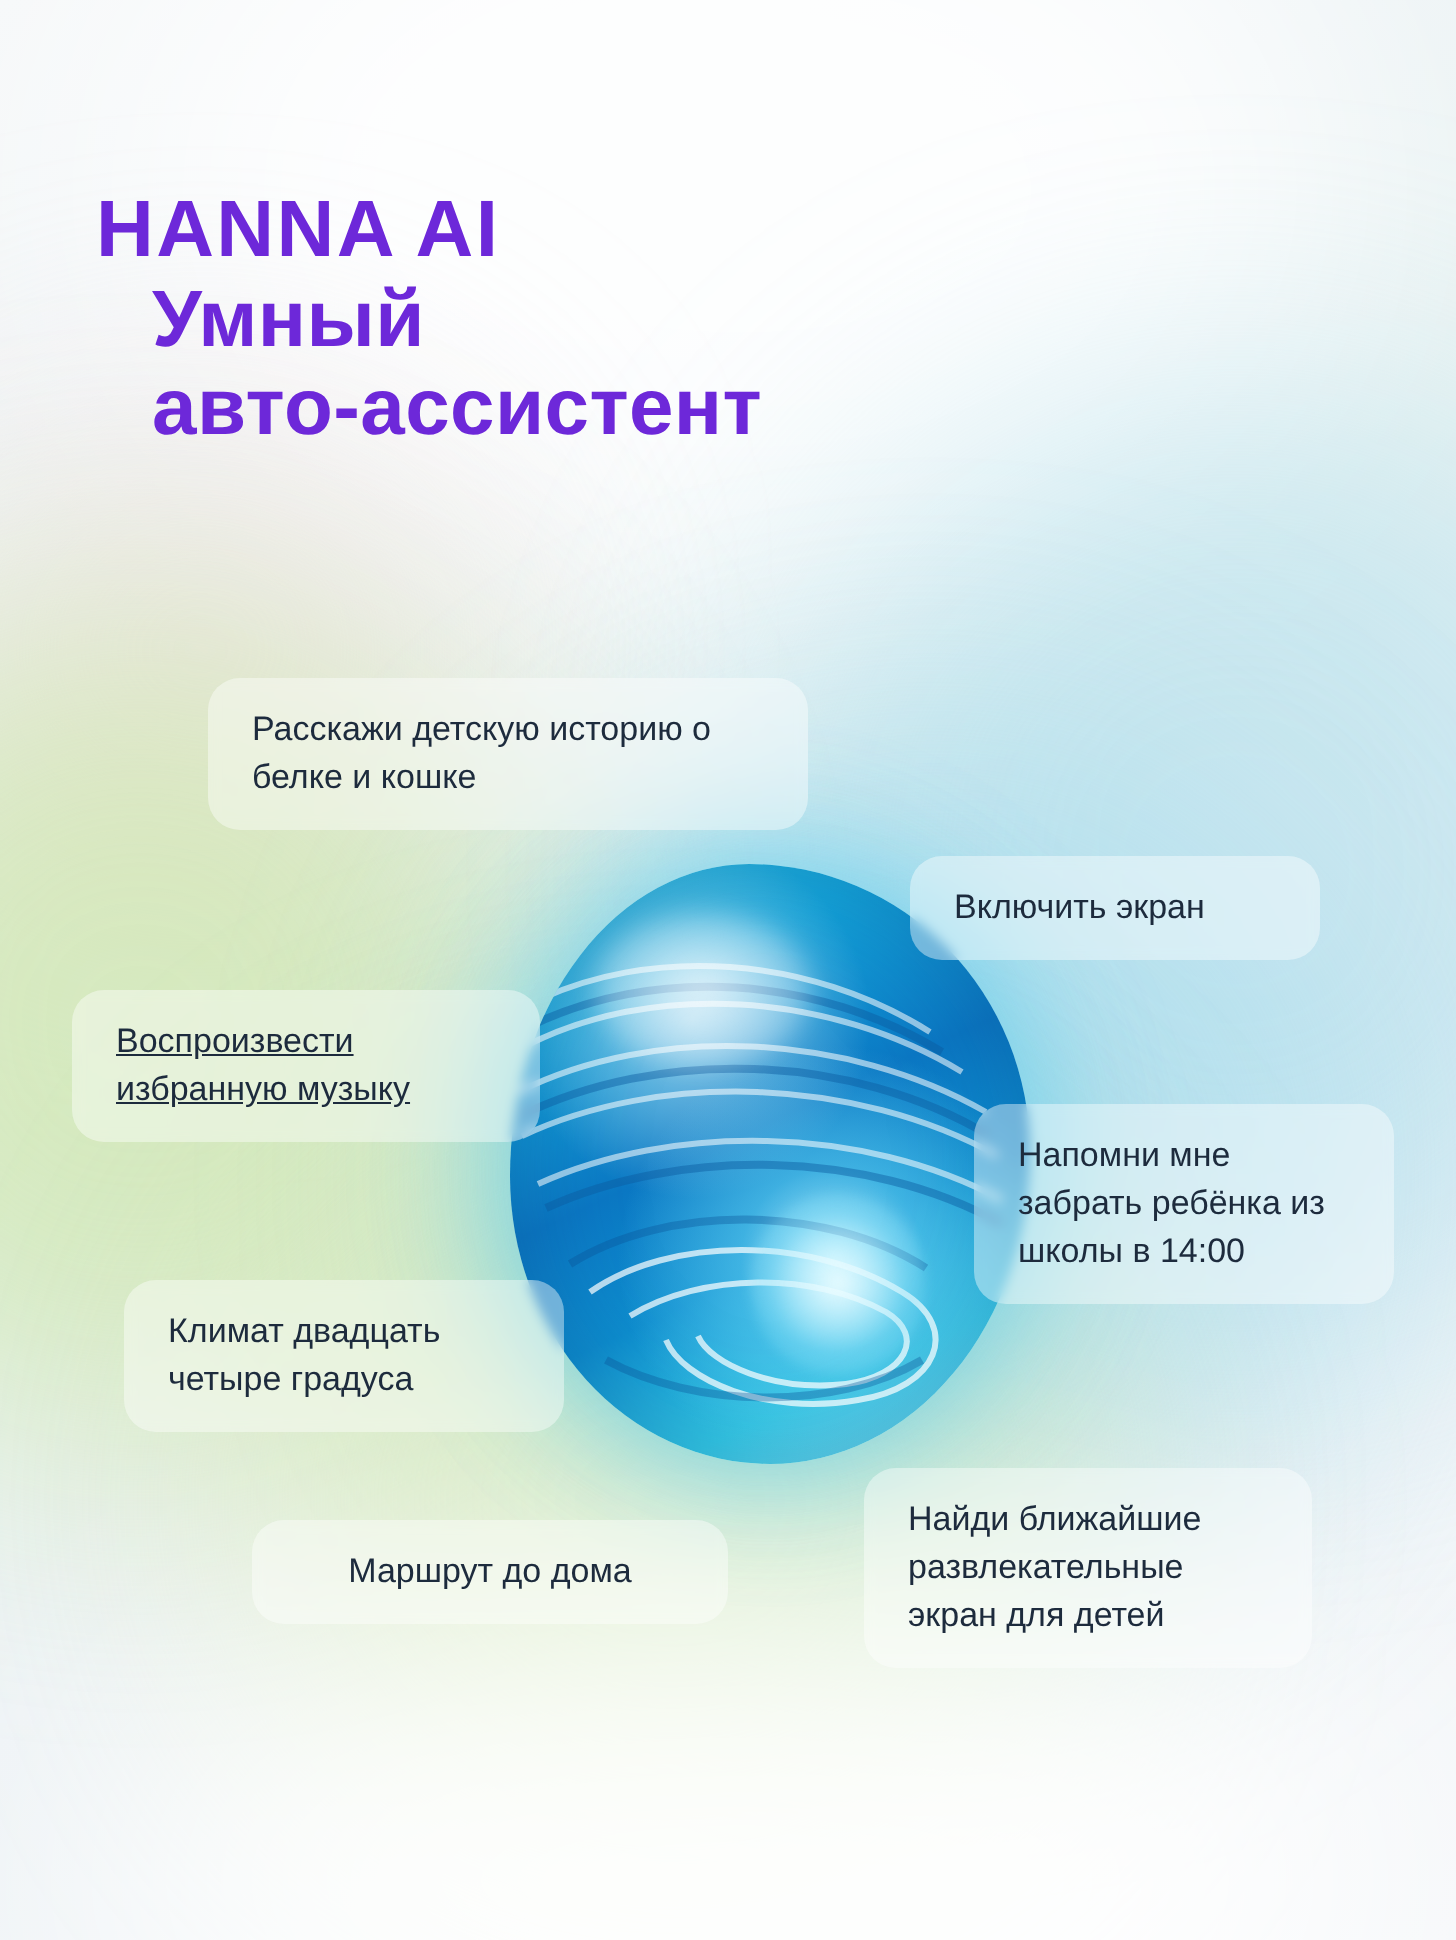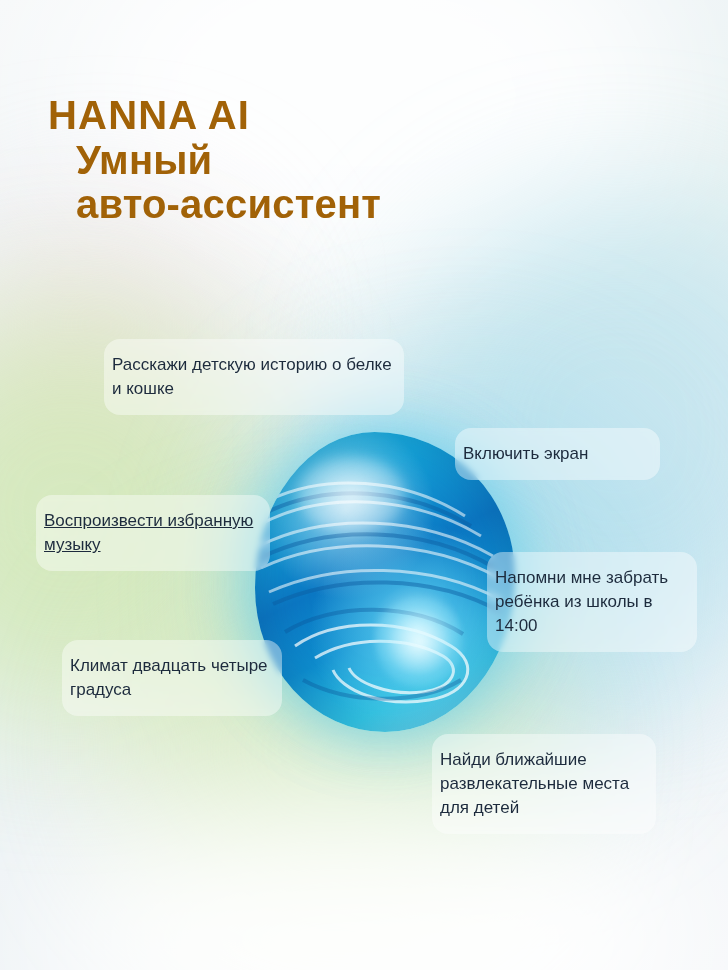--- a/index.html
+++ b/index.html
@@ -82,21 +82,21 @@
     height: 230px;
     background: rgba(244, 226, 232, 0.6);
   }
 
   
   .headline {
     position: absolute;
     left: 48px;
     top: 66px;
     width: 560px;
-    color: #a16207;
+    color: #6d28d9;
     font-size: 40px;
     line-height: 1.12;
     font-weight: 700;
     letter-spacing: 0.2px;
   }
   .headline .brand {
     display: block;
     letter-spacing: 1.2px;
   }
   .headline .sub1,
@@ -157,21 +157,21 @@
   }
 
   
   .chip {
     position: absolute;
     background: rgba(255, 255, 255, 0.42);
     border-radius: 16px;
     color: #1d2b3d;
     font-size: 17px;
     line-height: 1.42;
-    padding: 14px 8px;
+    padding: 14px 22px;
     box-sizing: border-box;
     backdrop-filter: blur(3px);
   }
   .chip-story      { left: 104px; top: 339px; width: 300px; }
   .chip-screen     { left: 455px; top: 428px; width: 205px; }
   .chip-music      { left: 36px;  top: 495px; width: 234px; text-decoration: underline; }
   .chip-remind     { left: 487px; top: 552px; width: 210px; }
   .chip-climate    { left: 62px;  top: 640px; width: 220px; }
   .chip-route      { left: 126px; top: 760px; width: 238px; text-align: center; }
   .chip-places     { left: 432px; top: 734px; width: 224px; }
@@ -224,15 +224,16 @@
       <div class="orb-highlight"></div>
       <div class="orb-core"></div>
     </div>
   </div>
 
   <div class="chip chip-story">Расскажи детскую историю о белке и кошке</div>
   <div class="chip chip-screen">Включить экран</div>
   <div class="chip chip-music">Воспроизвести избранную музыку</div>
   <div class="chip chip-remind">Напомни мне забрать ребёнка из школы в 14:00</div>
   <div class="chip chip-climate">Климат двадцать четыре градуса</div>
-  <div class="chip chip-places">Найди ближайшие развлекательные места для детей</div>
+  <div class="chip chip-route">Маршрут до дома</div>
+  <div class="chip chip-places">Найди ближайшие развлекательные экран для детей</div>
 
 </div>
 
 </body></html>

